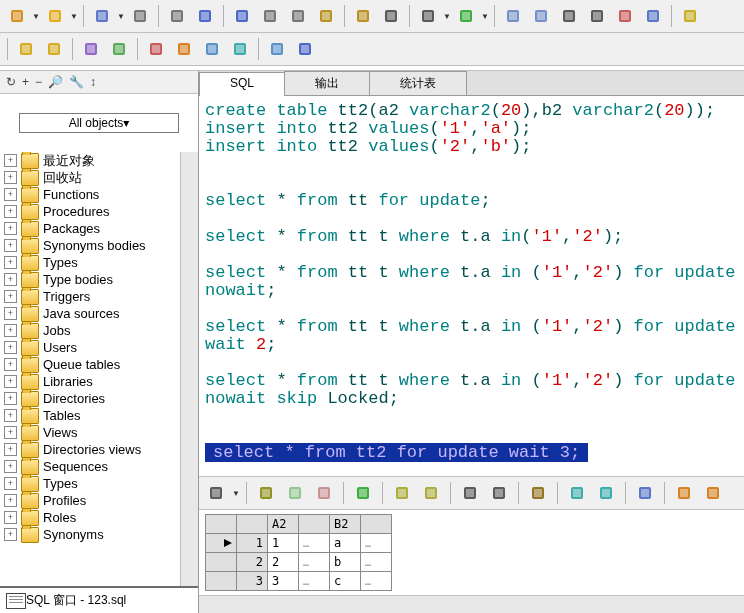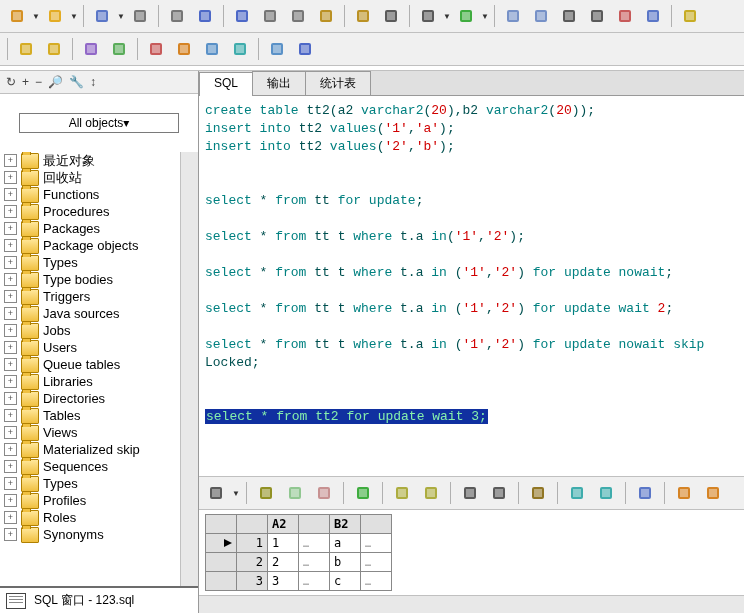--- a/index.html
+++ b/index.html
@@ -11,38 +11,38 @@
   .main{position:absolute;top:70px;left:0;right:0;bottom:0;display:flex;border-top:1px solid #c0c0c0}
   .left{width:198px;display:flex;flex-direction:column;border-right:1px solid #999}
   .left-top{display:flex;align-items:center;gap:6px;padding:4px 6px;border-bottom:1px solid #c0c0c0;background:#f0f0f0}
   .lt-ic{cursor:pointer;color:#444}
   .combo{display:flex;align-items:center;justify-content:center;border:1px solid #7a7a7a;background:#fff;padding:2px 4px;margin:19px;font-size:12px}
   .tree{flex:1;overflow:auto;background:#fff}
   .tree-row{display:flex;align-items:center;height:17px;padding-left:4px;white-space:nowrap;font-size:13px;font-family:SimSun,sans-serif}
   .exp{width:11px;height:11px;border:1px solid #888;display:flex;align-items:center;justify-content:center;font-size:9px;line-height:1;color:#555;margin-right:4px}
   .folder{width:16px;height:14px;background:linear-gradient(#ffe79a,#f0c040);border:1px solid #b08000;border-radius:1px;margin-right:4px;position:relative}
   .folder:before{content:"";position:absolute;top:-3px;left:0;width:7px;height:3px;background:#f0c040;border:1px solid #b08000;border-bottom:none;border-radius:1px 1px 0 0}
-  .left-bot{border-top:2px inset #c0c0c0;padding:4px 6px;display:flex;align-items:center;gap:8px;background:#fff}
+  .left-bot{border-top:2px inset #c0c0c0;padding:4px 6px;display:flex;align-items:center;background:#fff}
   .wfile{width:18px;height:14px;background:#fff;border:1px solid #444;position:relative}
   .wfile:before{content:"";position:absolute;left:2px;right:2px;top:2px;height:1px;background:#888;box-shadow:0 3px 0 #888,0 6px 0 #888}
   .right{flex:1;display:flex;flex-direction:column}
   .tabs{display:flex;background:#e0e0e0;border-bottom:1px solid #999}
-  .tab{padding:3px 14px;border:1px solid #999;border-bottom:none;background:#e8e8e8;margin-right:-1px;font-size:12px;cursor:pointer}
+  .tab{padding:3px 30px;border:1px solid #999;border-bottom:none;background:#e8e8e8;margin-right:-1px;font-size:12px;cursor:pointer}
   .tab.active{background:#fff;position:relative;top:1px}
-  .editor{flex:1;background:#fff;padding:6px 6px;font-family:Consolas,"Courier New",monospace;font-size:13px;line-height:18px;overflow:auto}
+  .editor{flex:1;background:#fff;padding:6px 6px;font-family:Consolas,"Courier New",monospace;font-size:17px;line-height:18px;overflow:auto}
   .kw{color:#008080}
   .txt{color:#005050}
   .str{color:#d00000}
   .num{color:#d00000}
-  .sel{background:#1030a0;color:#86efac;padding:0 1px}
+  .sel{background:#1030a0;color:#c4b5fd;padding:0 8px}
   .rbar{display:flex;align-items:center;gap:3px;padding:3px 4px;border-top:1px solid #c0c0c0;border-bottom:1px solid #c0c0c0;background:#f0f0f0}
   .grid{padding:4px 6px;background:#fff}
   table.g{border-collapse:collapse;font-size:12px;font-family:SimSun,monospace}
   table.g td,table.g th{border:1px solid #888;padding:1px 4px;height:16px;min-width:22px;text-align:left;background:#fff}
-  table.g th{background:#e0e0e0;font-weight:bold}
+  table.g th{background:#e0e0e0;font-weight:normal}
   table.g td.hdr{background:#e0e0e0;text-align:right}
   .rowptr{display:inline-block;width:8px;height:8px;background:#000;clip-path:polygon(0 0,100% 50%,0 100%)}
   .dots{color:#888;font-size:10px}
   .vscroll{width:17px;background:#e8e8e8;border-left:1px solid #c0c0c0}
   .hscroll{height:17px;background:#e8e8e8;border-top:1px solid #c0c0c0}
   .tree-wrap{display:flex;flex:1;overflow:hidden}
 </style>
 </head>
 <body>
 
@@ -291,21 +291,21 @@
             <span>Procedures</span>
           </div>
           <div class="tree-row">
             <span class="exp">+</span>
             <span class="folder"></span>
             <span>Packages</span>
           </div>
           <div class="tree-row">
             <span class="exp">+</span>
             <span class="folder"></span>
-            <span>Package objects</span>
+            <span>Synonyms bodies</span>
           </div>
           <div class="tree-row">
             <span class="exp">+</span>
             <span class="folder"></span>
             <span>Types</span>
           </div>
           <div class="tree-row">
             <span class="exp">+</span>
             <span class="folder"></span>
             <span>Type bodies</span>
@@ -351,21 +351,21 @@
             <span>Tables</span>
           </div>
           <div class="tree-row">
             <span class="exp">+</span>
             <span class="folder"></span>
             <span>Views</span>
           </div>
           <div class="tree-row">
             <span class="exp">+</span>
             <span class="folder"></span>
-            <span>Materialized skip</span>
+            <span>Directories views</span>
           </div>
           <div class="tree-row">
             <span class="exp">+</span>
             <span class="folder"></span>
             <span>Sequences</span>
           </div>
           <div class="tree-row">
             <span class="exp">+</span>
             <span class="folder"></span>
             <span>Types</span>

